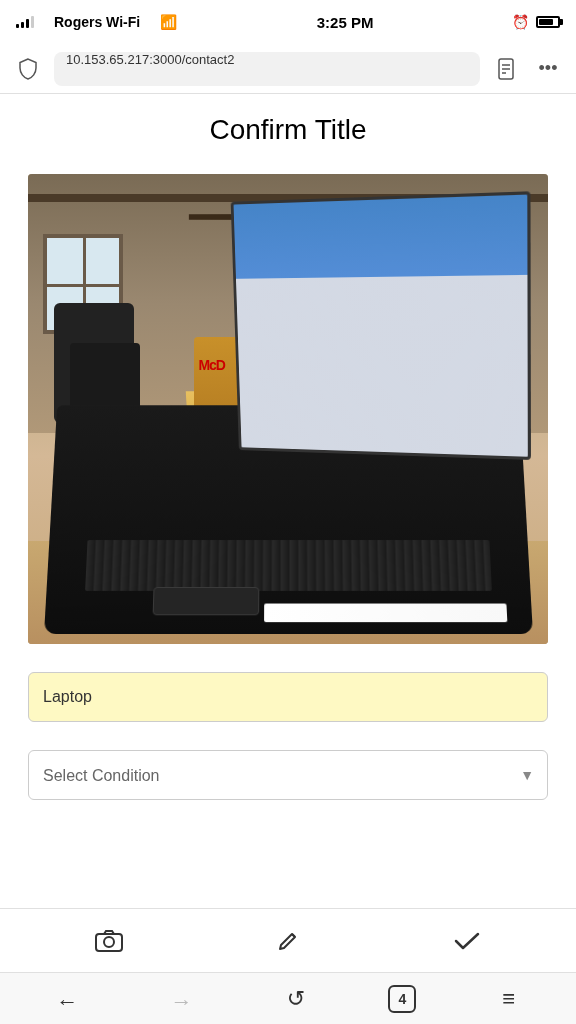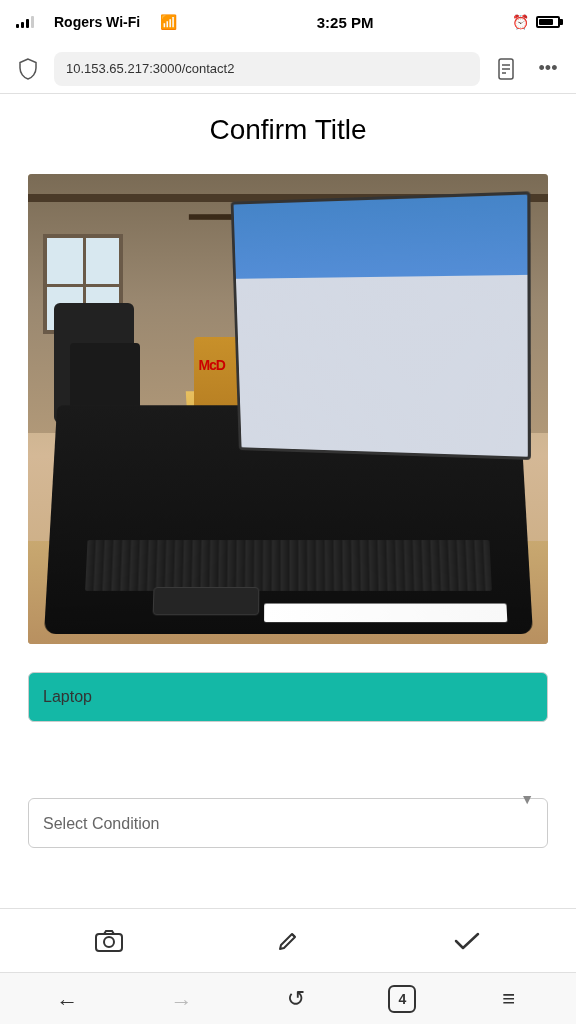--- a/index.html
+++ b/index.html
@@ -82,21 +82,20 @@
     .shield-btn {
       width: 32px; height: 32px;
       display: flex; align-items: center; justify-content: center;
     }
     .url-box {
       flex: 1;
       height: 34px;
       background: #f1f1f1;
       border-radius: 8px;
       display: flex;
-      align-items: center;
       padding: 0 12px;
       font-size: 13px;
       color: #333;
     }
     .address-icon-btn {
       width: 32px; height: 32px;
       display: flex; align-items: center; justify-content: center;
       color: #555;
       font-size: 18px;
     }
@@ -319,21 +318,21 @@
     
     .text-input {
       width: 100%;
       max-width: 520px;
       height: 50px;
       border: 1px solid #ccc;
       border-radius: 6px;
       padding: 16px 14px;
       font-size: 16px;
       color: #333;
-      background: #14b8a6;
+      background: #fef9c3;
       outline: none;
     }
 
     .select-wrapper {
       width: 100%;
       max-width: 520px;
       position: relative;
     }
     .select-field {
       width: 100%;
@@ -341,21 +340,20 @@
       border: 1px solid #ccc;
       border-radius: 6px;
       padding: 0 14px;
       font-size: 16px;
       color: #666;
       background: #fff;
       appearance: none;
       -webkit-appearance: none;
       outline: none;
       cursor: pointer;
-      margin-top: 48px;
     }
     .select-arrow {
       position: absolute;
       right: 14px;
       top: 50%;
       transform: translateY(-50%);
       pointer-events: none;
       color: #888;
       font-size: 14px;
     }

